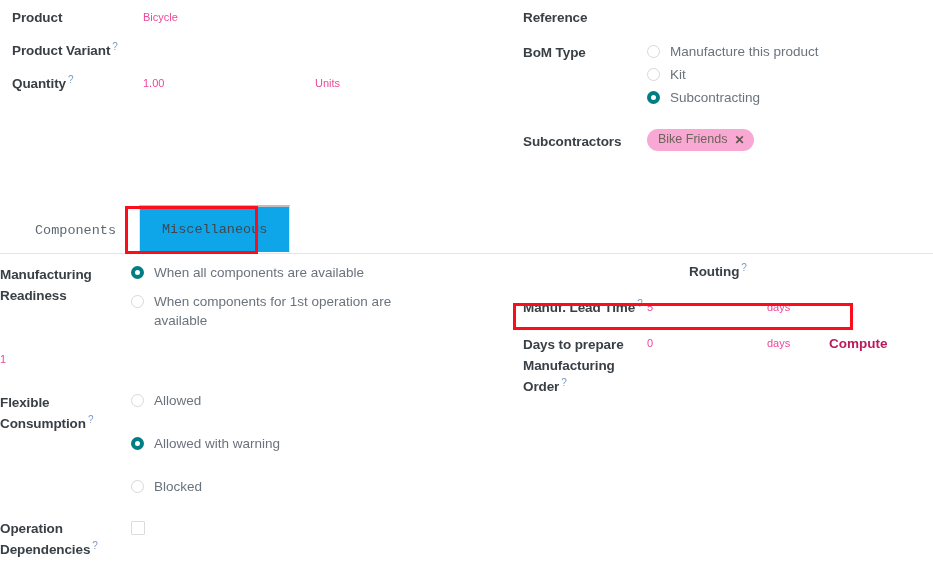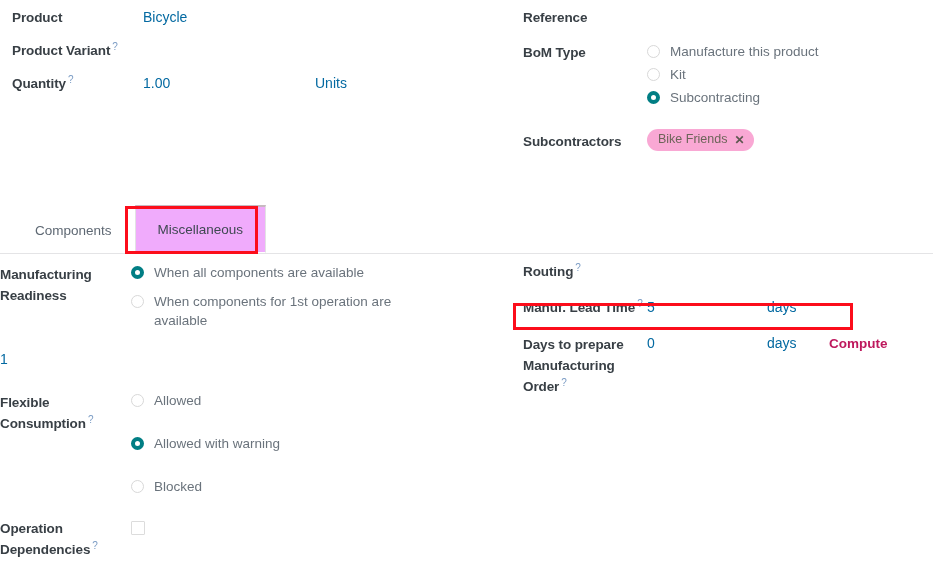--- a/index.html
+++ b/index.html
@@ -52,22 +52,22 @@
   .help-mark {
     color: #7a9bc4;
     font-size: 10px;
     vertical-align: super;
     margin-left: 2px;
     line-height: 1;
     font-weight: normal;
     cursor: help;
   }
   .f-value {
-    color: #0369a1;
-    font-size: 14px;
+    color: #ec4899;
+    font-size: 11px;
     line-height: 19px;
   }
 
   
   .lw-label { width: 131px; flex: 0 0 131px; }
   .lw-value { width: 172px; flex: 0 0 172px; }
   .lw-uom   { flex: 1 1 auto; }
 
   
   .rw-label { width: 124px; flex: 0 0 124px; }
@@ -147,24 +147,25 @@
   .tab {
     padding: 13px 22px 13px 22px;
     font-size: 13.5px;
     color: #4f5a66;
     line-height: 19px;
     cursor: pointer;
     background: transparent;
     border: 1px solid transparent;
     border-bottom: none;
     position: relative;
+    font-family: Liberation Mono, monospace;
   }
   .tab.inactive { color: #5e6873; }
   .tab.active {
-    background: #f0abfc;
+    background: #0ea5e9;
     border: 1px solid #e2e2e4;
     border-bottom: 1px solid #ffffff;
     border-top: 2px solid #c7b9c0;
     color: #3f4852;
     z-index: 3;
   }
   .tab-underline {
     position: absolute;
     left: 0; bottom: 0;
     width: 933px;
@@ -338,21 +339,21 @@
         <div class="f-label lw-label" style="line-height:21px;">
           <span>Operation Dependencies</span><span class="help-mark">?</span>
         </div>
         <div class="checkbox-box"></div>
       </div>
 
     </div>
 
     <div class="bcol-right">
 
-      <div class="field-row" style="margin-bottom:14px;">
+      <div class="field-row" style="margin-bottom:14px;justify-content:flex-end;">
         <div class="f-label rw-label">
           <span>Routing</span><span class="help-mark">?</span>
         </div>
         <div class="f-value rw-value"></div>
       </div>
 
       <div class="field-row" style="margin-bottom:14px;">
         <div class="f-label rw-label">
           <span>Manuf. Lead Time</span><span class="help-mark">?</span>
         </div>

